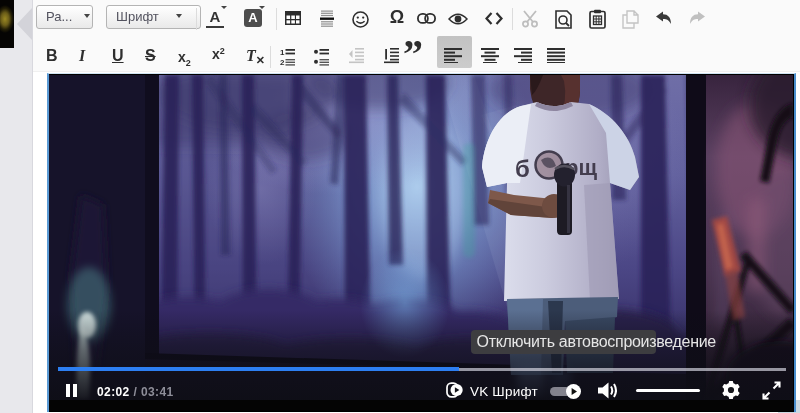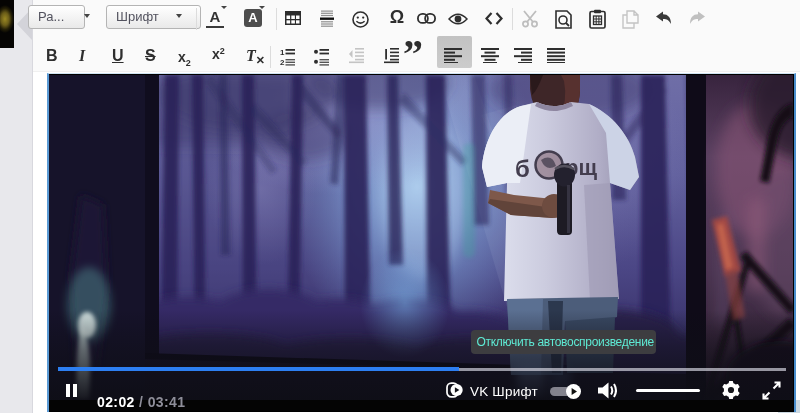--- a/index.html
+++ b/index.html
@@ -12,21 +12,21 @@
 
 <div class="a" style="left:0;top:0;width:32.5px;height:413px;background:#e8e8ec"></div>
 <div class="a" style="left:31.5px;top:0;width:1px;height:413px;background:#d8d8de"></div>
 
 <div class="a" style="left:0;top:0;width:14px;height:48px;background:radial-gradient(ellipse 9px 14px at 5px 19px,#9a8822 0%,#6a5c18 45%,#241f06 75%,#050403 100%)"></div>
 
 <div class="a" style="left:17px;top:7.5px;width:0;height:0;border-top:16.5px solid transparent;border-bottom:16.5px solid transparent;border-right:15.5px solid #d3d3d9"></div>
 
 <div class="a" style="left:32.5px;top:0;width:767.5px;height:72px;background:#fafafa;border-bottom:1px solid #f0f0f0;box-sizing:border-box"></div>
 
-<div class="dd" style="left:28px;width:46px">Ра...</div>
+<div class="dd" style="left:36px;width:46px">Ра...</div>
 <div class="caret" style="left:84px;top:14px"></div>
 <div class="dd" style="left:106px;width:84px">Шрифт</div>
 <div class="caret" style="left:176px;top:14px"></div>
 
 <div class="sep" style="left:196px;top:8px"></div>
 
 <div class="a" style="left:206px;top:8px;width:18px;height:15px;color:#333;font-size:15px;font-weight:bold;text-align:center;line-height:17px">A</div>
 <div class="a" style="left:206px;top:26px;width:18px;height:2px;background:#3a3a3a"></div>
 <div class="caret" style="left:221px;top:6px;border-left-width:3px;border-right-width:3px;border-top-width:3.5px"></div>
 
@@ -383,21 +383,21 @@
 </svg>
 </div>
 
 <div class="a" style="left:49px;top:399.5px;width:744px;height:11.5px;background:#040404"></div>
 
 <div class="a" style="left:58px;top:367.4px;width:401px;height:3.6px;background:#2d7ff2"></div>
 <div class="a" style="left:459px;top:367.8px;width:327px;height:2.8px;background:rgba(225,225,235,0.65)"></div>
 
 <div class="a" style="left:66px;top:384px;width:3.6px;height:13px;background:#fff"></div>
 <div class="a" style="left:73px;top:384px;width:3.6px;height:13px;background:#fff"></div>
-<div class="a" style="left:97px;top:394px;font-size:14px;font-weight:bold;color:#fff;letter-spacing:0.4px">02:02 <span style="color:#8e8e99">/ 03:41</span></div>
+<div class="a" style="left:97px;top:385px;font-size:12px;font-weight:bold;color:#fff;letter-spacing:0.4px">02:02 <span style="color:#8e8e99">/ 03:41</span></div>
 
 <svg class="a" style="left:446px;top:382px" width="21" height="17" viewBox="0 0 21 17">
 <path d="M5.3 1.2 H7.5 A4.3 4.3 0 0 1 11.8 5.5 V10.5 A4.3 4.3 0 0 1 7.5 14.8 H5.3 A4.3 4.3 0 0 1 1 10.5 V5.5 A4.3 4.3 0 0 1 5.3 1.2 Z" fill="none" stroke="#fff" stroke-width="1.7"></path>
 <circle cx="10.6" cy="8" r="6.1" fill="#fff"></circle>
 <path d="M8.9 5.2 L13.4 8 L8.9 10.8 Z" fill="#16161c"></path>
 </svg>
 <div class="a" style="left:470px;top:383.5px;font-size:13.5px;color:#fff;letter-spacing:0.2px">VK Шрифт</div>
 
 <div class="a" style="left:549.5px;top:386.5px;width:30px;height:9.5px;border-radius:5px;background:#83838d"></div>
 <div class="a" style="left:565.5px;top:383.5px;width:15px;height:15px;border-radius:50%;background:#fff"></div>
@@ -414,13 +414,13 @@
 
 <svg class="a" style="left:721px;top:380px" width="20" height="20" viewBox="0 0 20 20">
 <path d="M8.2 1 H11.8 L12.4 3.3 A7 7 0 0 1 14.6 4.6 L16.9 4 L18.7 7.1 L17 8.7 A7 7 0 0 1 17 11.3 L18.7 12.9 L16.9 16 L14.6 15.4 A7 7 0 0 1 12.4 16.7 L11.8 19 H8.2 L7.6 16.7 A7 7 0 0 1 5.4 15.4 L3.1 16 L1.3 12.9 L3 11.3 A7 7 0 0 1 3 8.7 L1.3 7.1 L3.1 4 L5.4 4.6 A7 7 0 0 1 7.6 3.3 Z" fill="#fff"></path>
 <circle cx="10" cy="10" r="3.1" fill="#17171d"></circle>
 </svg>
 
 <svg class="a" style="left:762px;top:381px" width="19" height="19" viewBox="0 0 19 19">
 <path d="M11.5 7.5 L17 2 M12.5 1.5 H17.5 V6.5 M7.5 11.5 L2 17 M1.5 12.5 V17.5 H6.5" fill="none" stroke="#fff" stroke-width="2.1"></path>
 </svg>
 
-<div class="a" style="left:471px;top:330px;width:174px;height:24px;background:#3d3d40;border-radius:4px;color:#5eead4;font-size:12px;letter-spacing:-0.3px;line-height:24px;padding:0 5.5px;white-space:nowrap;text-align:center">Отключить автовоспроизведение</div>
+<div class="a" style="left:471px;top:330px;width:174px;height:24px;background:#3d3d40;border-radius:4px;color:#e5e5e5;font-size:16px;letter-spacing:-0.3px;line-height:24px;padding:0 5.5px;white-space:nowrap;text-align:center">Отключить автовоспроизведение</div>
 
 </body></html>

